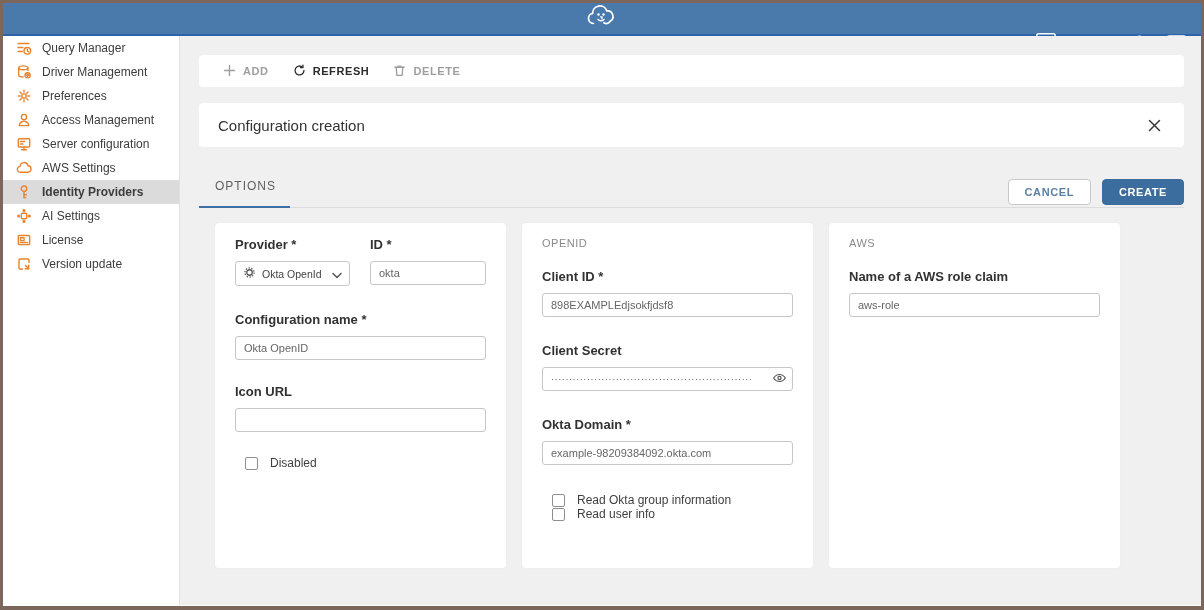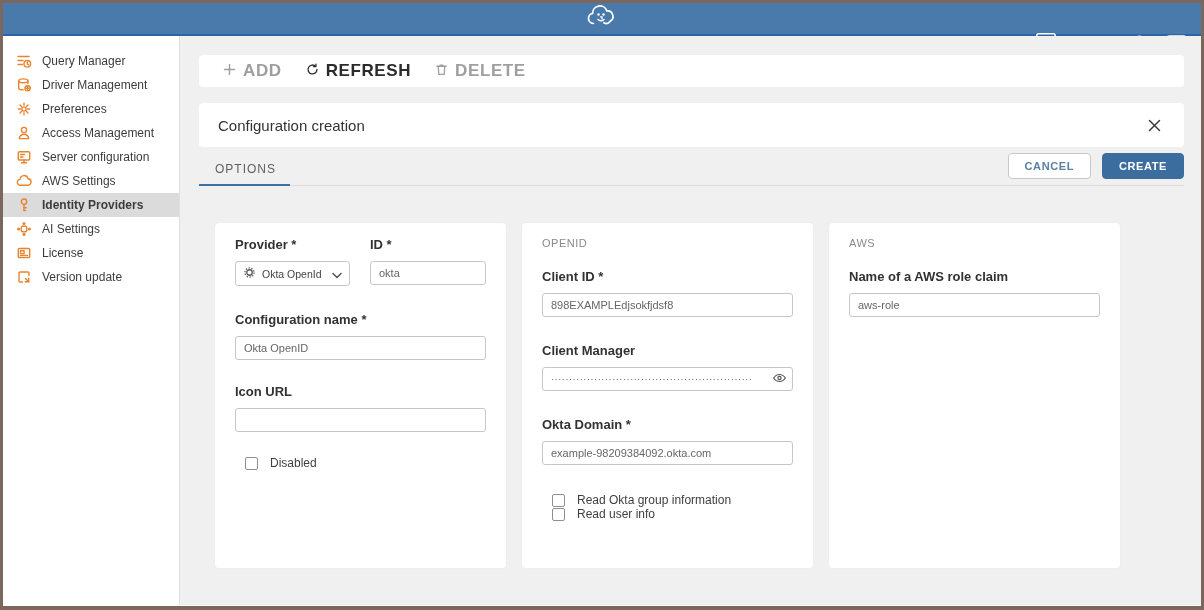--- a/index.html
+++ b/index.html
@@ -9,45 +9,45 @@
   
   .topbar { height:33px; background:#4a79ac; border-bottom:2px solid #2d64a8; display:flex; align-items:center; padding:0 14px;flex-direction:column; }
   .logo { display:flex; align-items:center; cursor:pointer; }
   .topbar-right { margin-left:auto; display:flex; align-items:center; gap:16px; }
   .userbox { display:flex; align-items:center; gap:8px; cursor:pointer; }
   .username { color:#fff; font-size:12px; font-weight:bold; }
   .help-icon, .admin-icon { cursor:pointer; display:flex; }
 
   
   .body-row { display:flex; height:569px; }
-  .sidebar { width:177px; background:#fff; border-right:1px solid #e0e0e0; padding-top:13px; flex:none; }
+  .sidebar { width:177px; background:#fff; border-right:1px solid #e0e0e0; padding-top:0; flex:none; }
   .side-item { height:24px; display:flex; align-items:center; padding-left:13px; gap:10px; font-size:12px; color:#3c3c3c; cursor:pointer; }
   .side-item .sicon { width:16px; height:16px; display:flex; align-items:center; justify-content:center; flex:none; }
   .side-item.selected { background:#dbdbdb; font-weight:bold; }
   .sicon svg { stroke:#e8842e; fill:none; stroke-width:1.4; stroke-linecap:round; stroke-linejoin:round; }
 
   .main { flex:1; background:#f0f0f0; position:relative; }
 
   
   .toolbar-card { position:absolute; left:19px; right:17px; top:19px; height:32px; background:#fff; border-radius:4px; display:flex; align-items:center; padding:0 12px; }
-  .tool-btn { display:flex; align-items:center; gap:7px; font-size:17px; font-weight:bold; letter-spacing:0.6px; padding:0 12px; height:100%; background:none; border:none; cursor:pointer; font-family:inherit; }
+  .tool-btn { display:flex; align-items:center; gap:7px; font-size:11px; font-weight:bold; letter-spacing:0.6px; padding:0 12px; height:100%; background:none; border:none; cursor:pointer; font-family:inherit; }
   .tool-btn.disabled { color:#9e9e9e; }
   .tool-btn.disabled svg { stroke:#9e9e9e; }
   .tool-btn.enabled { color:#2b2b2b; }
   .tool-btn.enabled svg { stroke:#2b2b2b; }
   .tool-btn svg { fill:none; stroke-width:1.4; stroke-linecap:round; stroke-linejoin:round; }
 
   
   .title-card { position:absolute; left:19px; right:17px; top:67px; height:44px; background:#fff; border-radius:4px; display:flex; align-items:center; padding:0 19px; }
   .dialog-title { font-size:15px; color:#333; }
   .close-btn { margin-left:auto; cursor:pointer; display:flex; padding:4px; }
   .close-btn svg { stroke:#3c3c3c; stroke-width:1.5; stroke-linecap:round; }
 
   
-  .tabs-row { position:absolute; left:19px; right:17px; top:121px; height:29px; border-bottom:1px solid #dcdcdc; display:flex; align-items:flex-end; }
+  .tabs-row { position:absolute; left:19px; right:17px; top:143px; height:29px; border-bottom:1px solid #dcdcdc; display:flex; }
   .tab { padding:0 14px 9px 16px; font-size:12px; letter-spacing:1px; color:#5f5f5f; position:relative; cursor:pointer; }
   .tab.active::after { content:""; position:absolute; left:0; right:0; bottom:-1px; height:2px; background:#3e70a8; }
   .tab-actions { margin-left:auto; display:flex; gap:11px; padding-bottom:6px; }
   .btn { height:26px; padding:0 16px; border-radius:4px; font-size:11px; font-weight:bold; letter-spacing:0.6px; cursor:pointer; font-family:inherit; }
   .btn-cancel { background:#fff; border:1px solid #c9c9c9; color:#5b80a3; }
   .btn-create { background:#3b6e9f; border:1px solid #3b6e9f; color:#fff; }
 
   
   .panels { position:absolute; left:35px; top:187px; display:flex; gap:16px; }
   .panel { width:291px; height:345px; background:#fff; border-radius:4px; padding:14px 20px; box-shadow:0 0 2px rgba(0,0,0,0.04); }
@@ -348,21 +348,21 @@
 
         <div class="panel">
           <div class="section-header">OPENID</div>
 
           <div class="field">
             <label class="field-label">Client ID *</label>
             <input class="text-input" type="text" value="898EXAMPLEdjsokfjdsf8" style="">
           </div>
 
           <div class="field mt26">
-            <label class="field-label">Client Manager</label>
+            <label class="field-label">Client Secret</label>
             <div class="secret-box">
               <span class="dots">························································</span>
               <span class="eye-btn">
                 <svg width="15" height="12" viewBox="0 0 14 12">
                     <path d="M1.2 6S3.4 2.5 7 2.5 12.8 6 12.8 6 10.6 9.5 7 9.5 1.2 6 1.2 6z"></path>
                     <circle cx="7" cy="6" r="1.6"></circle>
                   </svg>
               </span>
             </div>
           </div>

